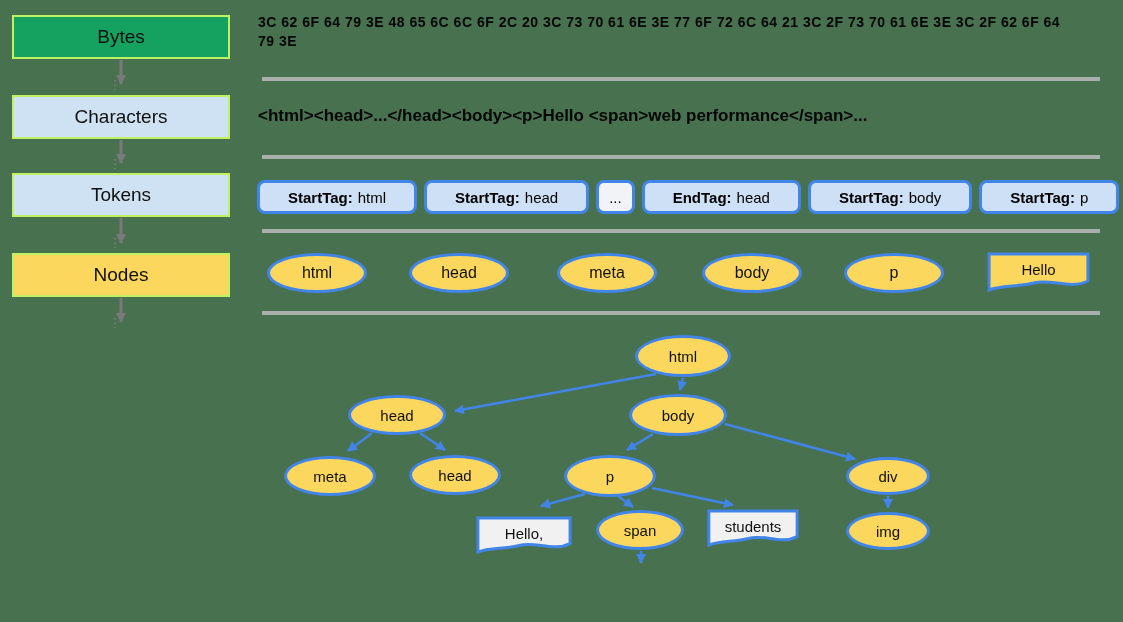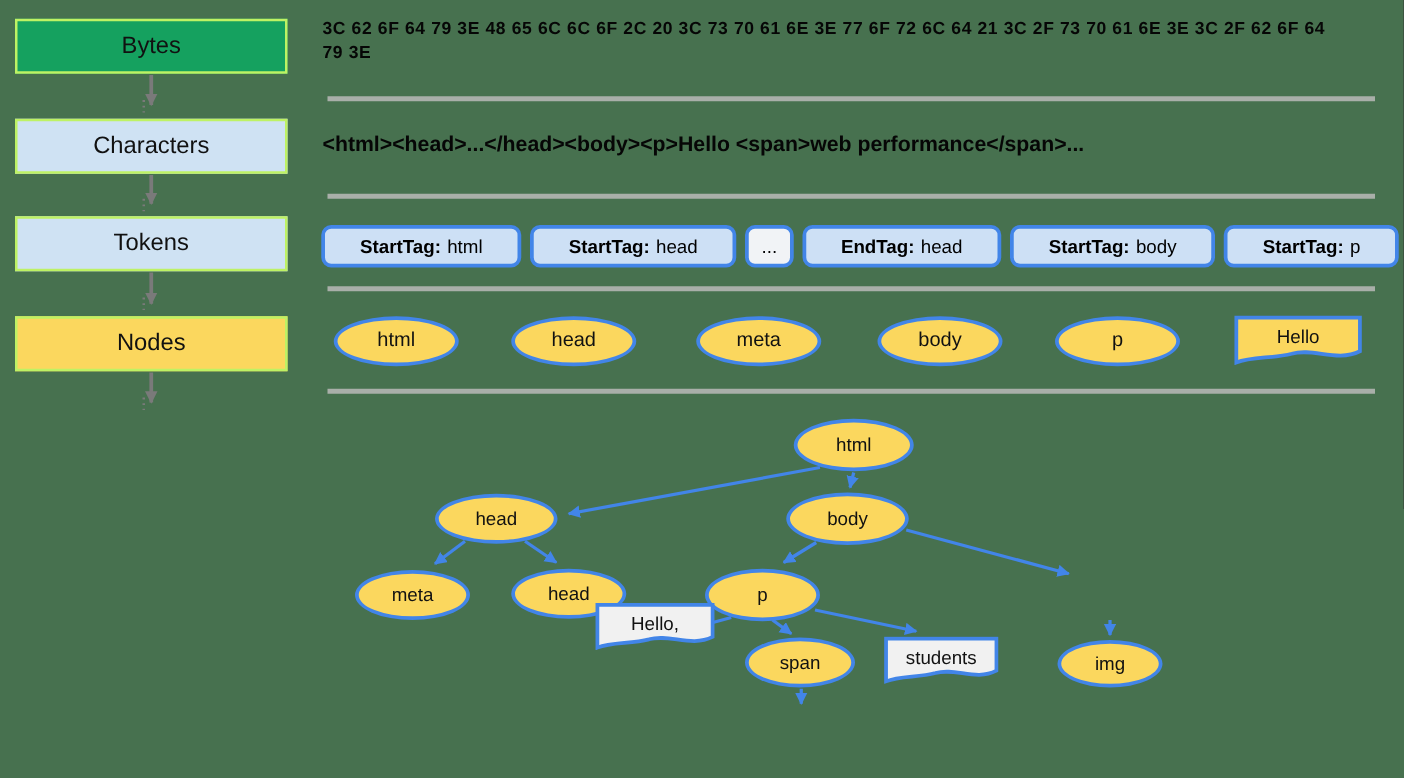--- a/index.html
+++ b/index.html
@@ -185,22 +185,25 @@
     </div>
   <div class="ell" style="left:284px;top:456px;width:92px;height:40px">
       <span>meta</span>
     </div>
   <div class="ell" style="left:409px;top:455px;width:92px;height:40px">
       <span>head</span>
     </div>
   <div class="ell" style="left:564px;top:455px;width:92px;height:42px">
       <span>p</span>
     </div>
-
-  <div class="tnode" style="left:476px;top:482px;width:96px;height:38px">
+  <div class="ell" style="left:846px;top:457px;width:84px;height:38px">
+      <span>div</span>
+    </div>
+
+  <div class="tnode" style="left:476px;top:516px;width:96px;height:38px">
     <svg viewBox="0 0 100 40" preserveAspectRatio="none">
       <path d="M2,2 H98 V29 C80,38 62,26 45,31 C30,35 14,33 2,38 Z" fill="#F1F1F1" stroke="#4285E8" stroke-width="3" vector-effect="non-scaling-stroke"></path>
     </svg>
     <span class="lbl">Hello,</span>
   </div>
 
   <div class="ell" style="left:596px;top:510px;width:88px;height:40px">
       <span>span</span>
     </div>
 

